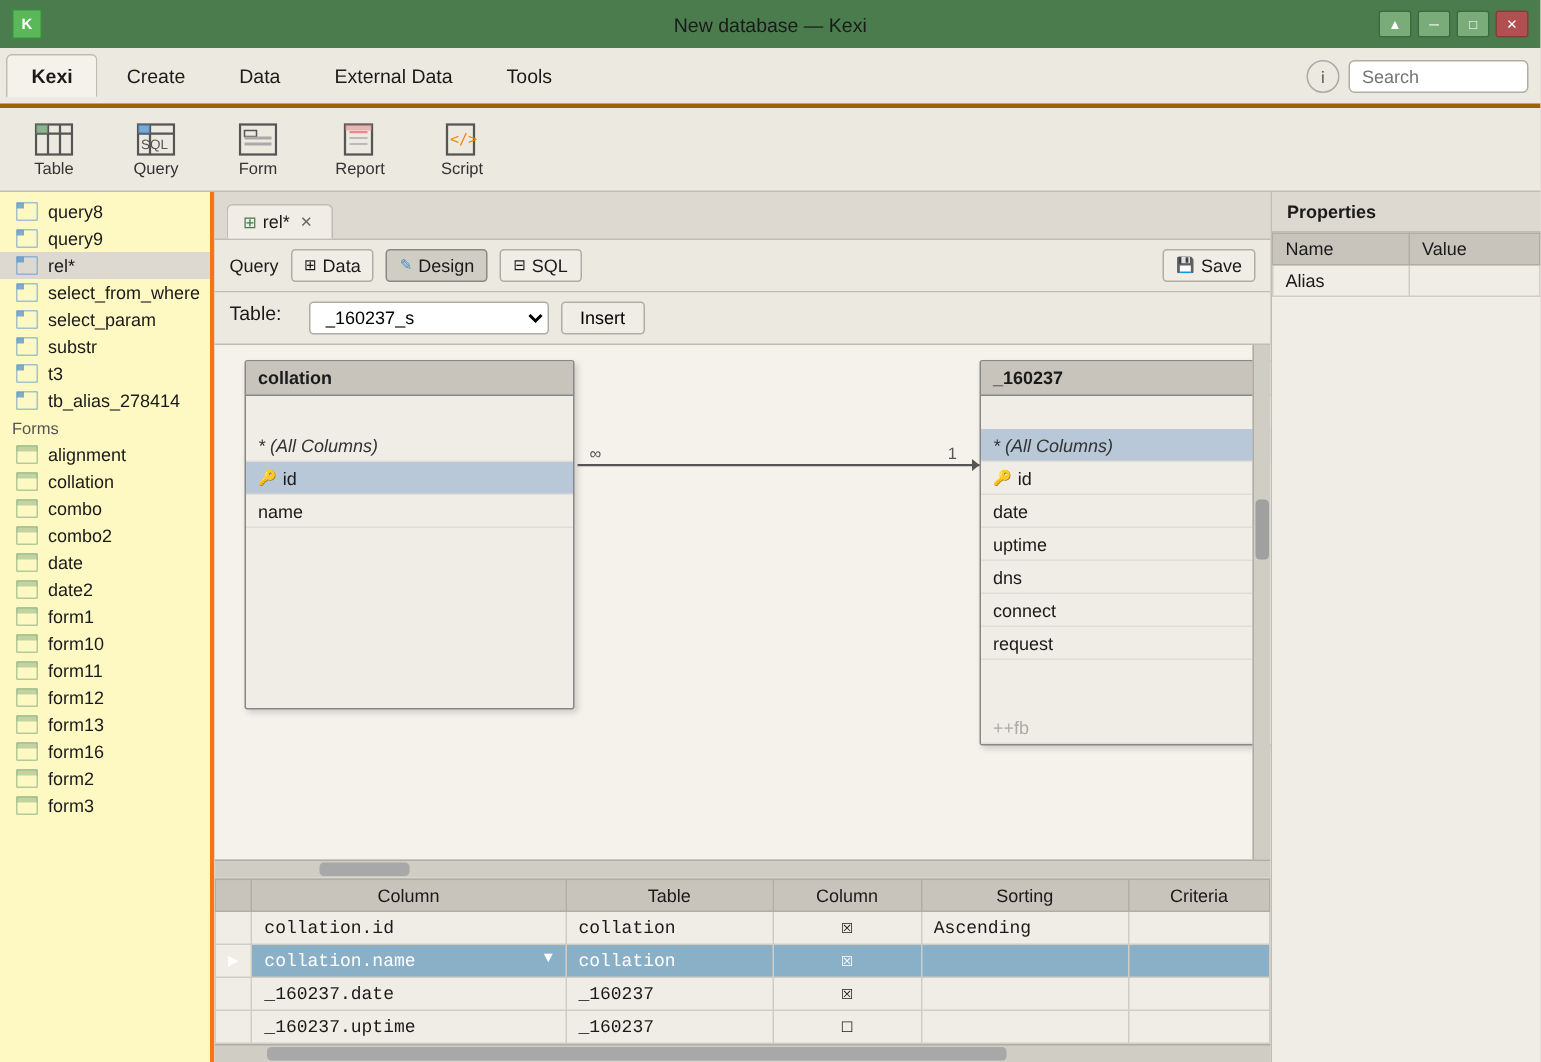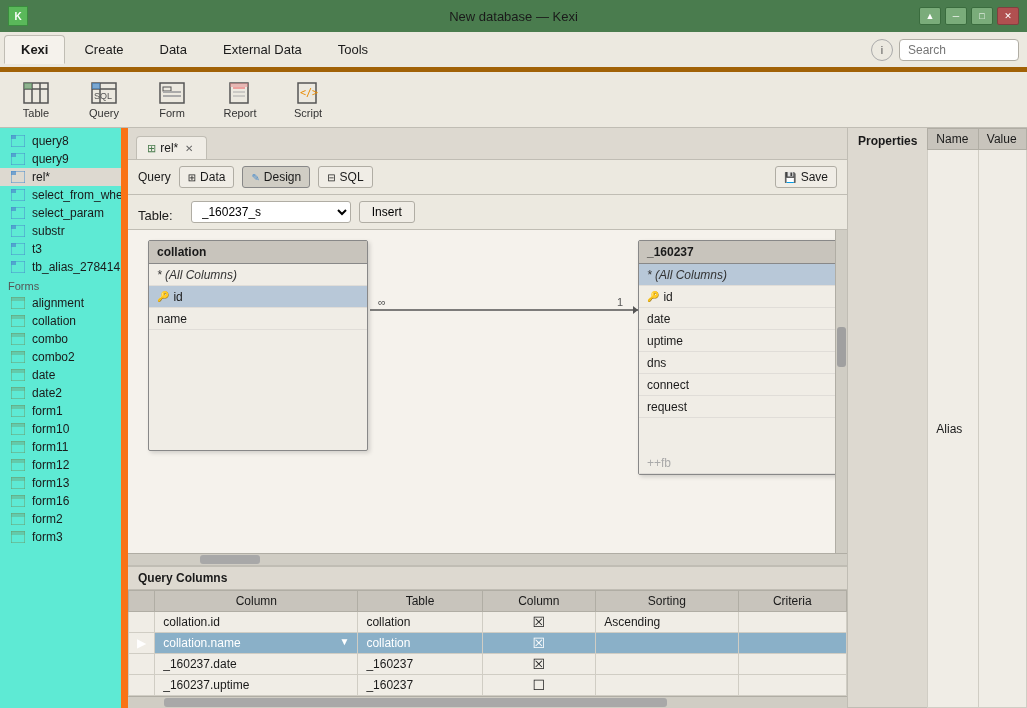--- a/index.html
+++ b/index.html
@@ -2,89 +2,89 @@
 <html><head>
   <meta charset="utf-8">
   <style>
     * { box-sizing: border-box; margin: 0; padding: 0; }
     body { font-family: 'Segoe UI', Arial, sans-serif; font-size: 13px; background: #d6d0c8; color: #1a1a1a; width: 1027px; height: 708px; overflow: hidden; }
 
     
     #titlebar { background: #4a7c4e; height: 32px; display: flex; align-items: center; justify-content: center; position: relative; }
 
     
-    #menubar { background: #ece9e0; height: 40px; display: flex; align-items: center; padding: 0 4px; border-bottom: 5px solid #a16207; gap: 2px; position: relative; }
+    #menubar { background: #ece9e0; height: 40px; display: flex; align-items: center; padding: 0 4px; border-bottom: 3px solid #a16207; gap: 2px; position: relative; }
     .menu-tab { padding: 6px 16px; cursor: pointer; border-radius: 4px 4px 0 0; border: 1px solid transparent; font-size: 13px; }
     .menu-tab.active { background: #f5f2ec; border-color: #c0bdb4; border-bottom-color: #f5f2ec; font-weight: bold; }
     #menubar .search-area { position: absolute; right: 8px; display: flex; align-items: center; gap: 6px; }
     #menubar .info-btn { width: 22px; height: 22px; border-radius: 50%; border: 1px solid #aaa; background: #ece9e0; display: flex; align-items: center; justify-content: center; cursor: pointer; font-size: 11px; color: #555; }
     #menubar .search-box { border: 1px solid #b0ada4; background: white; border-radius: 4px; padding: 3px 8px; font-size: 12px; width: 120px; outline: none; }
 
     
     #toolbar { background: #ece9e0; height: 56px; display: flex; align-items: center; padding: 4px 12px; gap: 20px; border-bottom: 1px solid #c0bdb4; }
     .toolbar-btn { display: flex; flex-direction: column; align-items: center; gap: 2px; cursor: pointer; padding: 4px 6px; border-radius: 4px; min-width: 48px; }
     .toolbar-btn .tb-icon { width: 28px; height: 24px; display: flex; align-items: center; justify-content: center; }
     .toolbar-btn .tb-label { font-size: 11px; color: #333; }
 
     
     #main { display: flex; height: calc(708px - 32px - 40px - 56px); }
 
     
-    #sidebar { width: 128px; background: #5eead4; border-right: 7px solid #f97316; overflow-y: auto; padding: 4px 0; flex-shrink: 0; }
+    #sidebar { width: 143px; background: #fef9c3; border-right: 3px solid #f97316; overflow-y: auto; padding: 4px 0; flex-shrink: 0; }
     .sidebar-section { font-size: 11px; color: #555; padding: 4px 8px 2px; font-weight: normal; }
     .sidebar-item { display: flex; align-items: center; gap: 6px; padding: 2px 8px 2px 10px; cursor: pointer; font-size: 12px; white-space: nowrap; }
     .sidebar-item .si-icon { width: 16px; height: 14px; display: inline-flex; align-items: center; justify-content: center; flex-shrink: 0; }
 
     
     #content { flex: 1; display: flex; flex-direction: column; background: #e8e4dc; overflow: hidden; }
 
     
     #tabbar { background: #ddd9d0; height: 32px; display: flex; align-items: flex-end; padding: 0 8px; border-bottom: 1px solid #c0bdb4; }
     .doc-tab { display: flex; align-items: center; gap: 4px; padding: 4px 10px; background: #f0ede6; border: 1px solid #c0bdb4; border-bottom: none; border-radius: 4px 4px 0 0; font-size: 12px; cursor: pointer; }
     .doc-tab .close-btn { font-size: 10px; color: #666; cursor: pointer; width: 14px; height: 14px; display: flex; align-items: center; justify-content: center; }
     .doc-tab .tab-icon { font-size: 11px; color: #4a7c4e; }
 
     
     #query-toolbar { background: #ece9e0; padding: 6px 10px; display: flex; align-items: center; gap: 8px; border-bottom: 1px solid #c0bdb4; }
     .qt-btn { display: flex; align-items: center; gap: 4px; padding: 3px 8px; border: 1px solid #b0ada4; background: #f0ede6; border-radius: 3px; cursor: pointer; font-size: 12px; }
     .qt-btn.active { background: #d0cdc4; border-color: #888; }
     .qt-save { margin-left: auto; }
 
     
-    #table-selector { background: #ece9e0; padding: 6px 10px; display: flex; align-items: flex-end; gap: 8px; border-bottom: 1px solid #c0bdb4; }
+    #table-selector { background: #ece9e0; padding: 6px 10px; display: flex; align-items: flex-start; gap: 8px; border-bottom: 1px solid #c0bdb4; }
     .ts-select { border: 1px solid #b0ada4; background: white; border-radius: 3px; padding: 2px 6px; font-size: 12px; width: 160px; margin-left: 10px; }
     .ts-insert { padding: 3px 12px; border: 1px solid #b0ada4; background: #f0ede6; border-radius: 3px; cursor: pointer; font-size: 12px; }
 
     
     #diagram-area { flex: 1; background: #f5f2ec; border-bottom: 1px solid #c0bdb4; position: relative; overflow: hidden; min-height: 280px; }
     .table-box { position: absolute; border: 1px solid #888; background: #f0ede6; border-radius: 2px; min-width: 180px; box-shadow: 2px 2px 4px rgba(0,0,0,0.15); }
     .table-box-header { background: #c8c4bc; padding: 4px 8px; font-size: 12px; font-weight: bold; border-bottom: 1px solid #888; }
     .table-box-row { padding: 2px 8px; font-size: 12px; border-bottom: 1px solid #e0ddd8; display: flex; align-items: center; gap: 4px; min-height: 22px; }
-    .table-box-row.all-cols { font-style: italic; color: #333; }
+    .table-box-row.all-cols { font-style: italic; color: #333; margin-top: 22px; }
     .table-box-row.selected { background: #b8c8d8; }
     .scrollbar-v { position: absolute; right: 0; top: 0; bottom: 0; width: 12px; background: #d0cdc4; border-left: 1px solid #b0ada4; }
     .scrollbar-v .thumb { position: absolute; top: 30%; left: 1px; right: 1px; height: 40px; background: #a0a0a0; border-radius: 3px; }
     .scrollbar-h { position: absolute; left: 0; right: 0; bottom: 0; height: 12px; background: #d0cdc4; border-top: 1px solid #b0ada4; }
     .scrollbar-h .thumb { position: absolute; left: 10%; top: 1px; bottom: 1px; width: 60px; background: #a8a8a8; border-radius: 3px; }
 
     
     #relation-svg { position: absolute; top: 0; left: 0; width: 100%; height: 100%; pointer-events: none; }
 
     
     #query-columns { background: #ece9e0; }
     #qc-header { padding: 4px 10px; font-size: 12px; font-weight: bold; background: #ddd9d0; border-top: 1px solid #c0bdb4; border-bottom: 1px solid #c0bdb4; }
     #qc-table { width: 100%; border-collapse: collapse; font-size: 12px; }
     #qc-table th { background: #c8c4bc; padding: 3px 8px; text-align: center; border: 1px solid #b0ada4; font-weight: normal; font-size: 12px; }
-    #qc-table td { padding: 2px 8px; border: 1px solid #d0cdc4; background: #f0ede6; font-size: 12px; }
+    #qc-table td { padding: 2px 8px; border: 1px solid #d0cdc4; background: #f0ede6; font-size: 12px; font-family: Liberation Mono, monospace; }
     .checkbox-cell { text-align: center; }
     .cb-checked { font-size: 14px; }
     .cb-unchecked { font-size: 14px; }
 
     
-    #properties { width: 180px; background: #f0ede6; border-left: 1px solid #c0bdb4; display: flex; flex-shrink: 0; }
+    #properties { width: 180px; background: #f0ede6; border-left: 1px solid #c0bdb4; display: flex; flex-direction: column; flex-shrink: 0; }
     #props-header { background: #ddd9d0; padding: 6px 10px; font-size: 12px; font-weight: bold; border-bottom: 1px solid #c0bdb4; }
     #props-table { width: 100%; border-collapse: collapse; font-size: 12px; }
     #props-table th { background: #c8c4bc; padding: 3px 8px; text-align: left; border: 1px solid #b0ada4; font-size: 12px; font-weight: normal; }
     #props-table td { padding: 3px 8px; border: 1px solid #d0cdc4; background: #f0ede6; font-size: 12px; }
     #props-table .indent { }
 
     
     #sidebar::-webkit-scrollbar { width: 8px; }
     #sidebar::-webkit-scrollbar-track { background: #e0ddd8; }
     #sidebar::-webkit-scrollbar-thumb { background: #b0ada4; border-radius: 4px; }
@@ -468,21 +468,20 @@
       <div class="scrollbar-v" style="position:absolute;right:0;top:0;bottom:12px;">
         <div class="thumb"></div>
       </div>
 
       <div class="scrollbar-h">
         <div class="thumb"></div>
       </div>
     </div>
 
     <div id="query-columns">
-      <div id="qc-header">Query Columns</div>
       <div style="overflow:hidden;">
         <table id="qc-table">
           <thead>
             <tr>
               <th style="width:20px;"></th>
               <th>Column</th>
               <th>Table</th>
               <th>Column</th>
               <th>Sorting</th>
               <th>Criteria</th>

